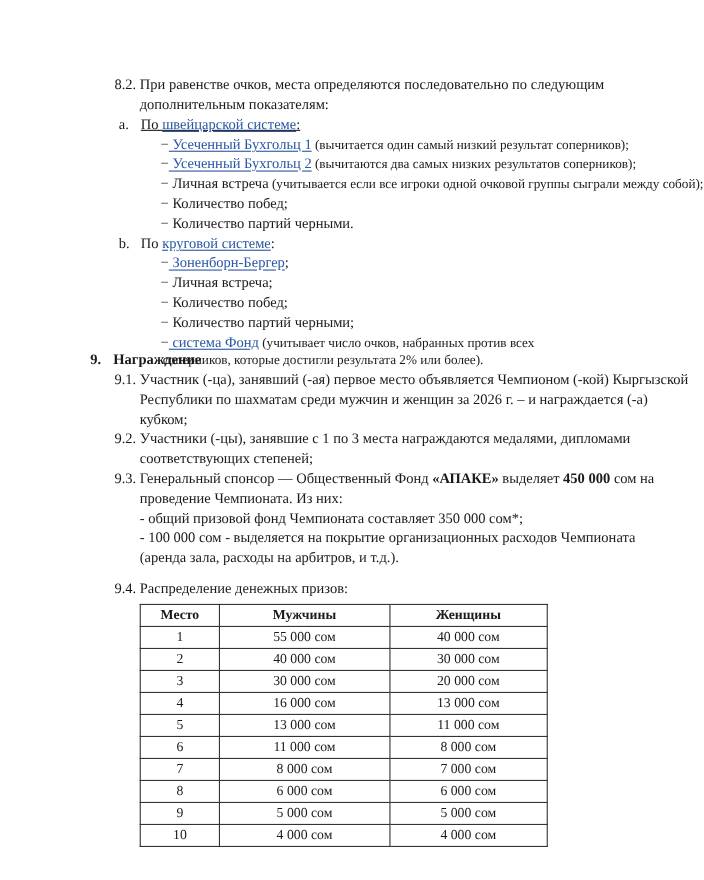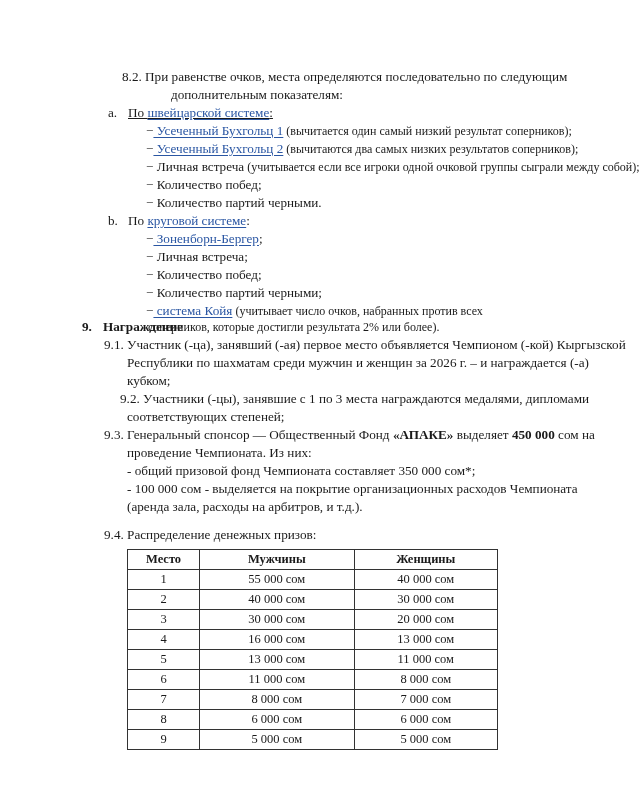--- a/index.html
+++ b/index.html
@@ -22,25 +22,25 @@
     font-family: "Liberation Serif", "DejaVu Serif", serif;
   }
   table.prizes th { font-weight: bold; }
   col.c1 { width: 81px; }
   col.c2 { width: 178px; }
   col.c3 { width: 164px; }
 </style>
 </head>
 <body>
 
-<div class="line" style="left:104px;top:68px;margin-left:18px;">
+<div class="line" style="left:104px;top:68px;">
   <span>8.2.</span>
   <span>При равенстве очков, места определяются последовательно по следующим</span>
 </div>
-<div class="line" style="left:127px;top:86px;margin-left:44px;">дополнительным показателям:</div>
+<div class="line" style="left:127px;top:86px;">дополнительным показателям:</div>
 
 <div class="line" style="left:108px;top:104px;text-decoration:underline;">
   <span style="display:inline-block;width:20px;">a.</span><span>По </span><a class="link">швейцарской системе</a><span>:</span>
 </div>
 
 <div class="line" style="left:146px;top:122px;">
   <span class="dash">−</span><a class="link"> Усеченный Бухгольц 1</a><span class="small"> (вычитается один самый низкий результат соперников);</span>
 </div>
 <div class="line" style="left:146px;top:140px;">
   <span class="dash">−</span><a class="link"> Усеченный Бухгольц 2</a><span class="small"> (вычитаются два самых низких результатов соперников);</span>
@@ -65,36 +65,36 @@
 <div class="line" style="left:146px;top:248px;">
   <span class="dash">−</span><span> Личная встреча;</span>
 </div>
 <div class="line" style="left:146px;top:266px;">
   <span class="dash">−</span><span> Количество побед;</span>
 </div>
 <div class="line" style="left:146px;top:284px;">
   <span class="dash">−</span><span> Количество партий черными;</span>
 </div>
 <div class="line" style="left:146px;top:302px;">
-  <span class="dash">−</span><a class="link"> система Койя</a><span class="small"> (учитывает число очков, набранных против всех</span>
+  <span class="dash">−</span><a class="link"> система Фонд</a><span class="small"> (учитывает число очков, набранных против всех</span>
 </div>
 <div class="line small" style="left:148px;top:318px;">соперников, которые достигли результата 2% или более).</div>
 
 <div class="line" style="left:82px;top:318px;top:318px;">
   <b style="display:inline-block;width:21px;">9.</b><b>Награждение</b>
 </div>
 
 <div class="line" style="left:104px;top:336px;">
   <span>9.1.</span>
   <span>Участник (-ца), занявший (-ая) первое место объявляется Чемпионом (-кой) Кыргызской</span>
 </div>
 <div class="line" style="left:127px;top:354px;">Республики по шахматам среди мужчин и женщин за 2026 г. – и награждается (-а)</div>
 <div class="line" style="left:127px;top:372px;">кубком;</div>
 
-<div class="line" style="left:120px;top:390px;font-family:Liberation Serif, serif;">
+<div class="line" style="left:104px;top:390px;font-family:Liberation Serif, serif;">
   <span>9.2.</span>
   <span>Участники (-цы), занявшие с 1 по 3 места награждаются медалями, дипломами</span>
 </div>
 <div class="line" style="left:127px;top:408px;">соответствующих степеней;</div>
 
 <div class="line" style="left:104px;top:426px;">
   <span>9.3.</span>
   <span>Генеральный спонсор — Общественный Фонд </span><b>«АПАКЕ»</b><span> выделяет </span><b>450 000</b><span> сом на</span>
 </div>
 <div class="line" style="left:127px;top:444px;text-align:right;">проведение Чемпионата. Из них:</div>
@@ -159,14 +159,19 @@
       <tr>
         <td>8</td>
         <td>6 000 сом</td>
         <td>6 000 сом</td>
       </tr>
       <tr>
         <td>9</td>
         <td>5 000 сом</td>
         <td>5 000 сом</td>
       </tr>
+      <tr>
+        <td>10</td>
+        <td>4 000 сом</td>
+        <td>4 000 сом</td>
+      </tr>
     </tbody>
 </table>
 
 </body></html>

